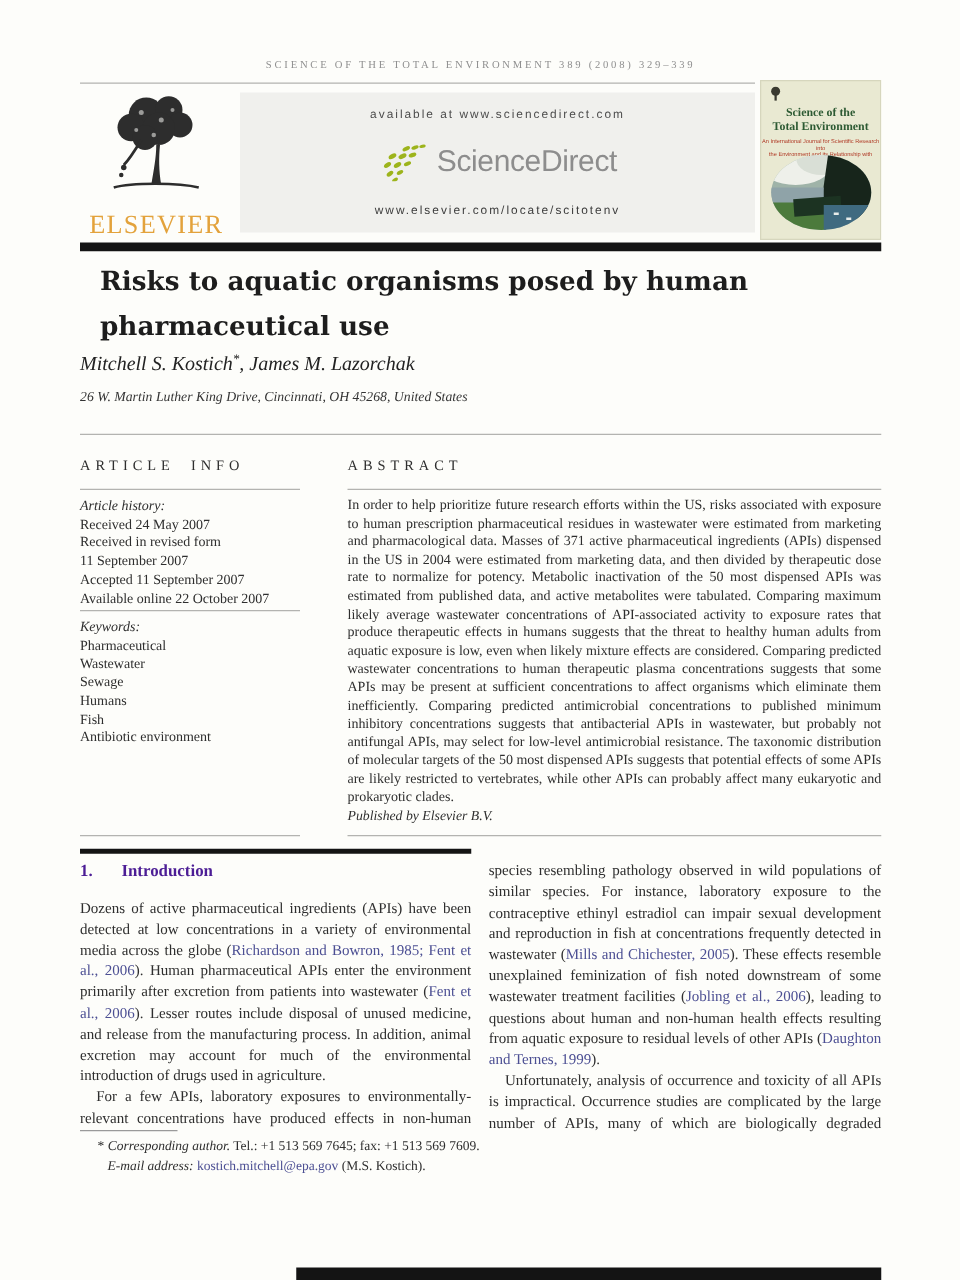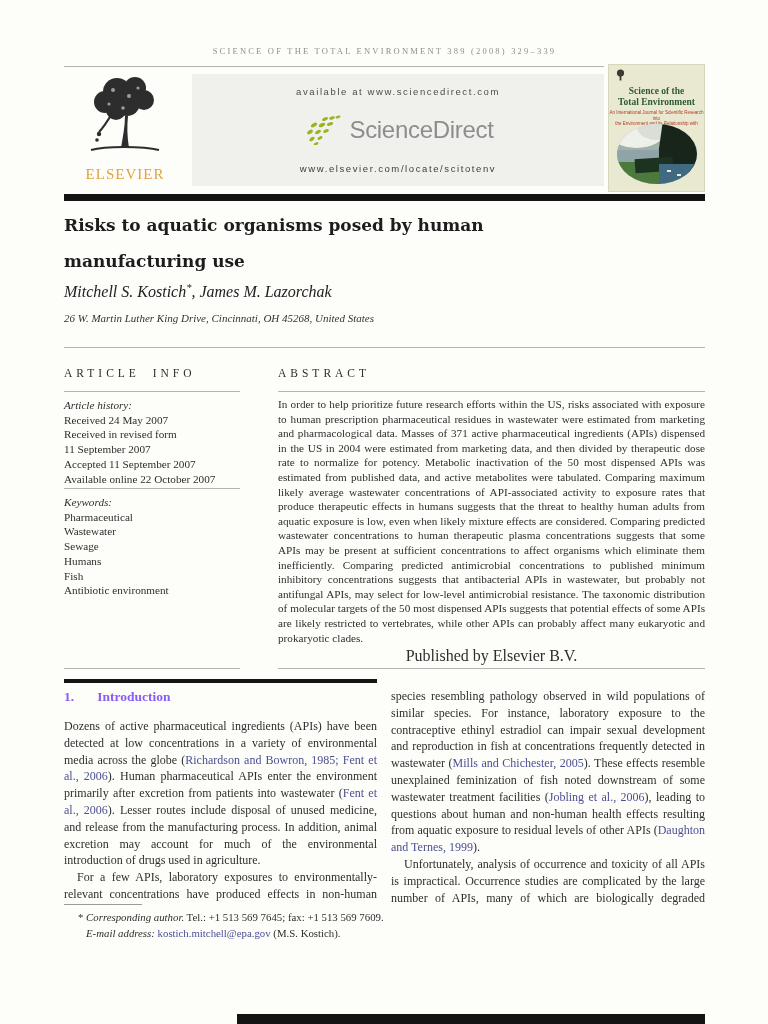--- a/index.html
+++ b/index.html
@@ -14,21 +14,21 @@
   .running-head {
     top:46px; left:64px; width:641px; text-align:center;
     font-size:8.5px; letter-spacing:2.2px; color:#8f8f8f;
     font-family:"Liberation Serif", serif;
   }
   .rule { background:#b3b3b0; height:1px; }
 
   
   .elsevier-block { left:62px; top:70px; width:126px; height:120px; text-align:center; }
   .elsevier-word {
-    margin-top:2px; font-size:15px; letter-spacing:1px; color:#e3a23b;
+    margin-top:2px; font-size:21px; letter-spacing:1px; color:#e3a23b;
     font-family:"Liberation Serif", serif;
   }
   .banner-box {
     left:192px; top:74px; width:412px; height:112px; background:#f0f0ed;
     display:flex; flex-direction:column; justify-content:space-between;
     align-items:center; padding:12px 0; box-sizing:border-box;
   }
   .banner-small {
     font-family:"Liberation Sans", sans-serif; font-size:9.5px;
     letter-spacing:1.6px; color:#4c4c4c;
@@ -59,38 +59,38 @@
     position:absolute; left:9px; top:60px; width:80px; height:60px;
     border-radius:50%; overflow:hidden; background:#9fb3a8;
   }
   .cover-oval div { position:absolute; }
 
   
   .bar { background:#141414; }
 
   
   .title {
-    left:64px; top:207px; width:630px; font-family:"DejaVu Serif", serif;
-    font-weight:bold; font-size:17px; line-height:36px; color:#1d1d1d;
+    left:80px; top:207px; width:630px; font-family:"DejaVu Serif", serif;
+    font-weight:bold; font-size:21px; line-height:36px; color:#1d1d1d;
   }
   .authors { left:64px; top:282px; font-size:16px; font-style:italic; color:#222; }
   .affiliation { left:64px; top:310px; font-size:11px; font-style:italic; line-height:17px; color:#333; }
 
   
   .sec-heading { font-size:11.5px; letter-spacing:4px; word-spacing:6px; color:#2e2e2e; }
   .info-col { width:182px; font-size:11.2px; line-height:14.7px; color:#2e2e2e; }
   .abstract-body {
     left:278px; top:397px; width:427px; font-size:11.2px; line-height:14.6px;
     text-align:justify; color:#2e2e2e;
   }
-  .publisher { left:278px; top:647px; width:427px; text-align:center; font-size:16px; color:#2e2e2e; }
+  .publisher { left:278px; top:647px; width:427px; text-align:left; font-size:11px; color:#2e2e2e;font-style:italic; }
   .it { font-style:italic; }
 
   
-  .intro-heading { left:64px; top:689px; font-size:13.5px; font-weight:bold; color:#8b5cf6; }
+  .intro-heading { left:64px; top:689px; font-size:13.5px; font-weight:bold; color:#4c1d95; }
   .intro-heading .num { display:inline-block; }
   .intro-heading .ttl { display:inline-block; margin-left:23px; }
   .bodycol { font-size:12px; line-height:16.8px; text-align:justify; color:#2e2e2e; }
   .col-left  { left:64px;  top:718px; width:313px; }
   .col-right { left:391px; top:688px; width:314px; }
   .para-indent { text-indent:13px; }
   .cont { text-align-last:justify; }
 
   
   .footnote { left:64px; top:910px; width:350px; font-size:10.8px; line-height:15.5px; color:#2e2e2e; }
@@ -185,21 +185,21 @@
       </svg>
       <span class="sd-word">ScienceDirect</span>
     </div>
     <div class="banner-small" style="color:#3c3c3c;">www.elsevier.com/locate/scitotenv</div>
   </div>
 
   <div class="abs bar" style="left:64px; top:194px; width:641px; height:7px;"></div>
 
   <h1 class="abs title" style="margin:0;">
     <div>Risks to aquatic organisms posed by human</div>
-    <div>manufacturing use</div>
+    <div>pharmaceutical use</div>
   </h1>
   <div class="abs authors"><span>Mitchell S. Kostich</span><span class="seg-sup">*</span><span>, James M. Lazorchak</span></div>
   <div class="abs affiliation">
     <div>26 W. Martin Luther King Drive, Cincinnati, OH 45268, United States</div>
   </div>
 
   <div class="abs rule" style="left:64px; top:347px; width:641px;"></div>
 
   <div class="abs sec-heading" style="left:64px; top:367px;text-align:right;">ARTICLE INFO</div>
   <div class="abs rule" style="left:64px; top:391px; width:176px;"></div>

